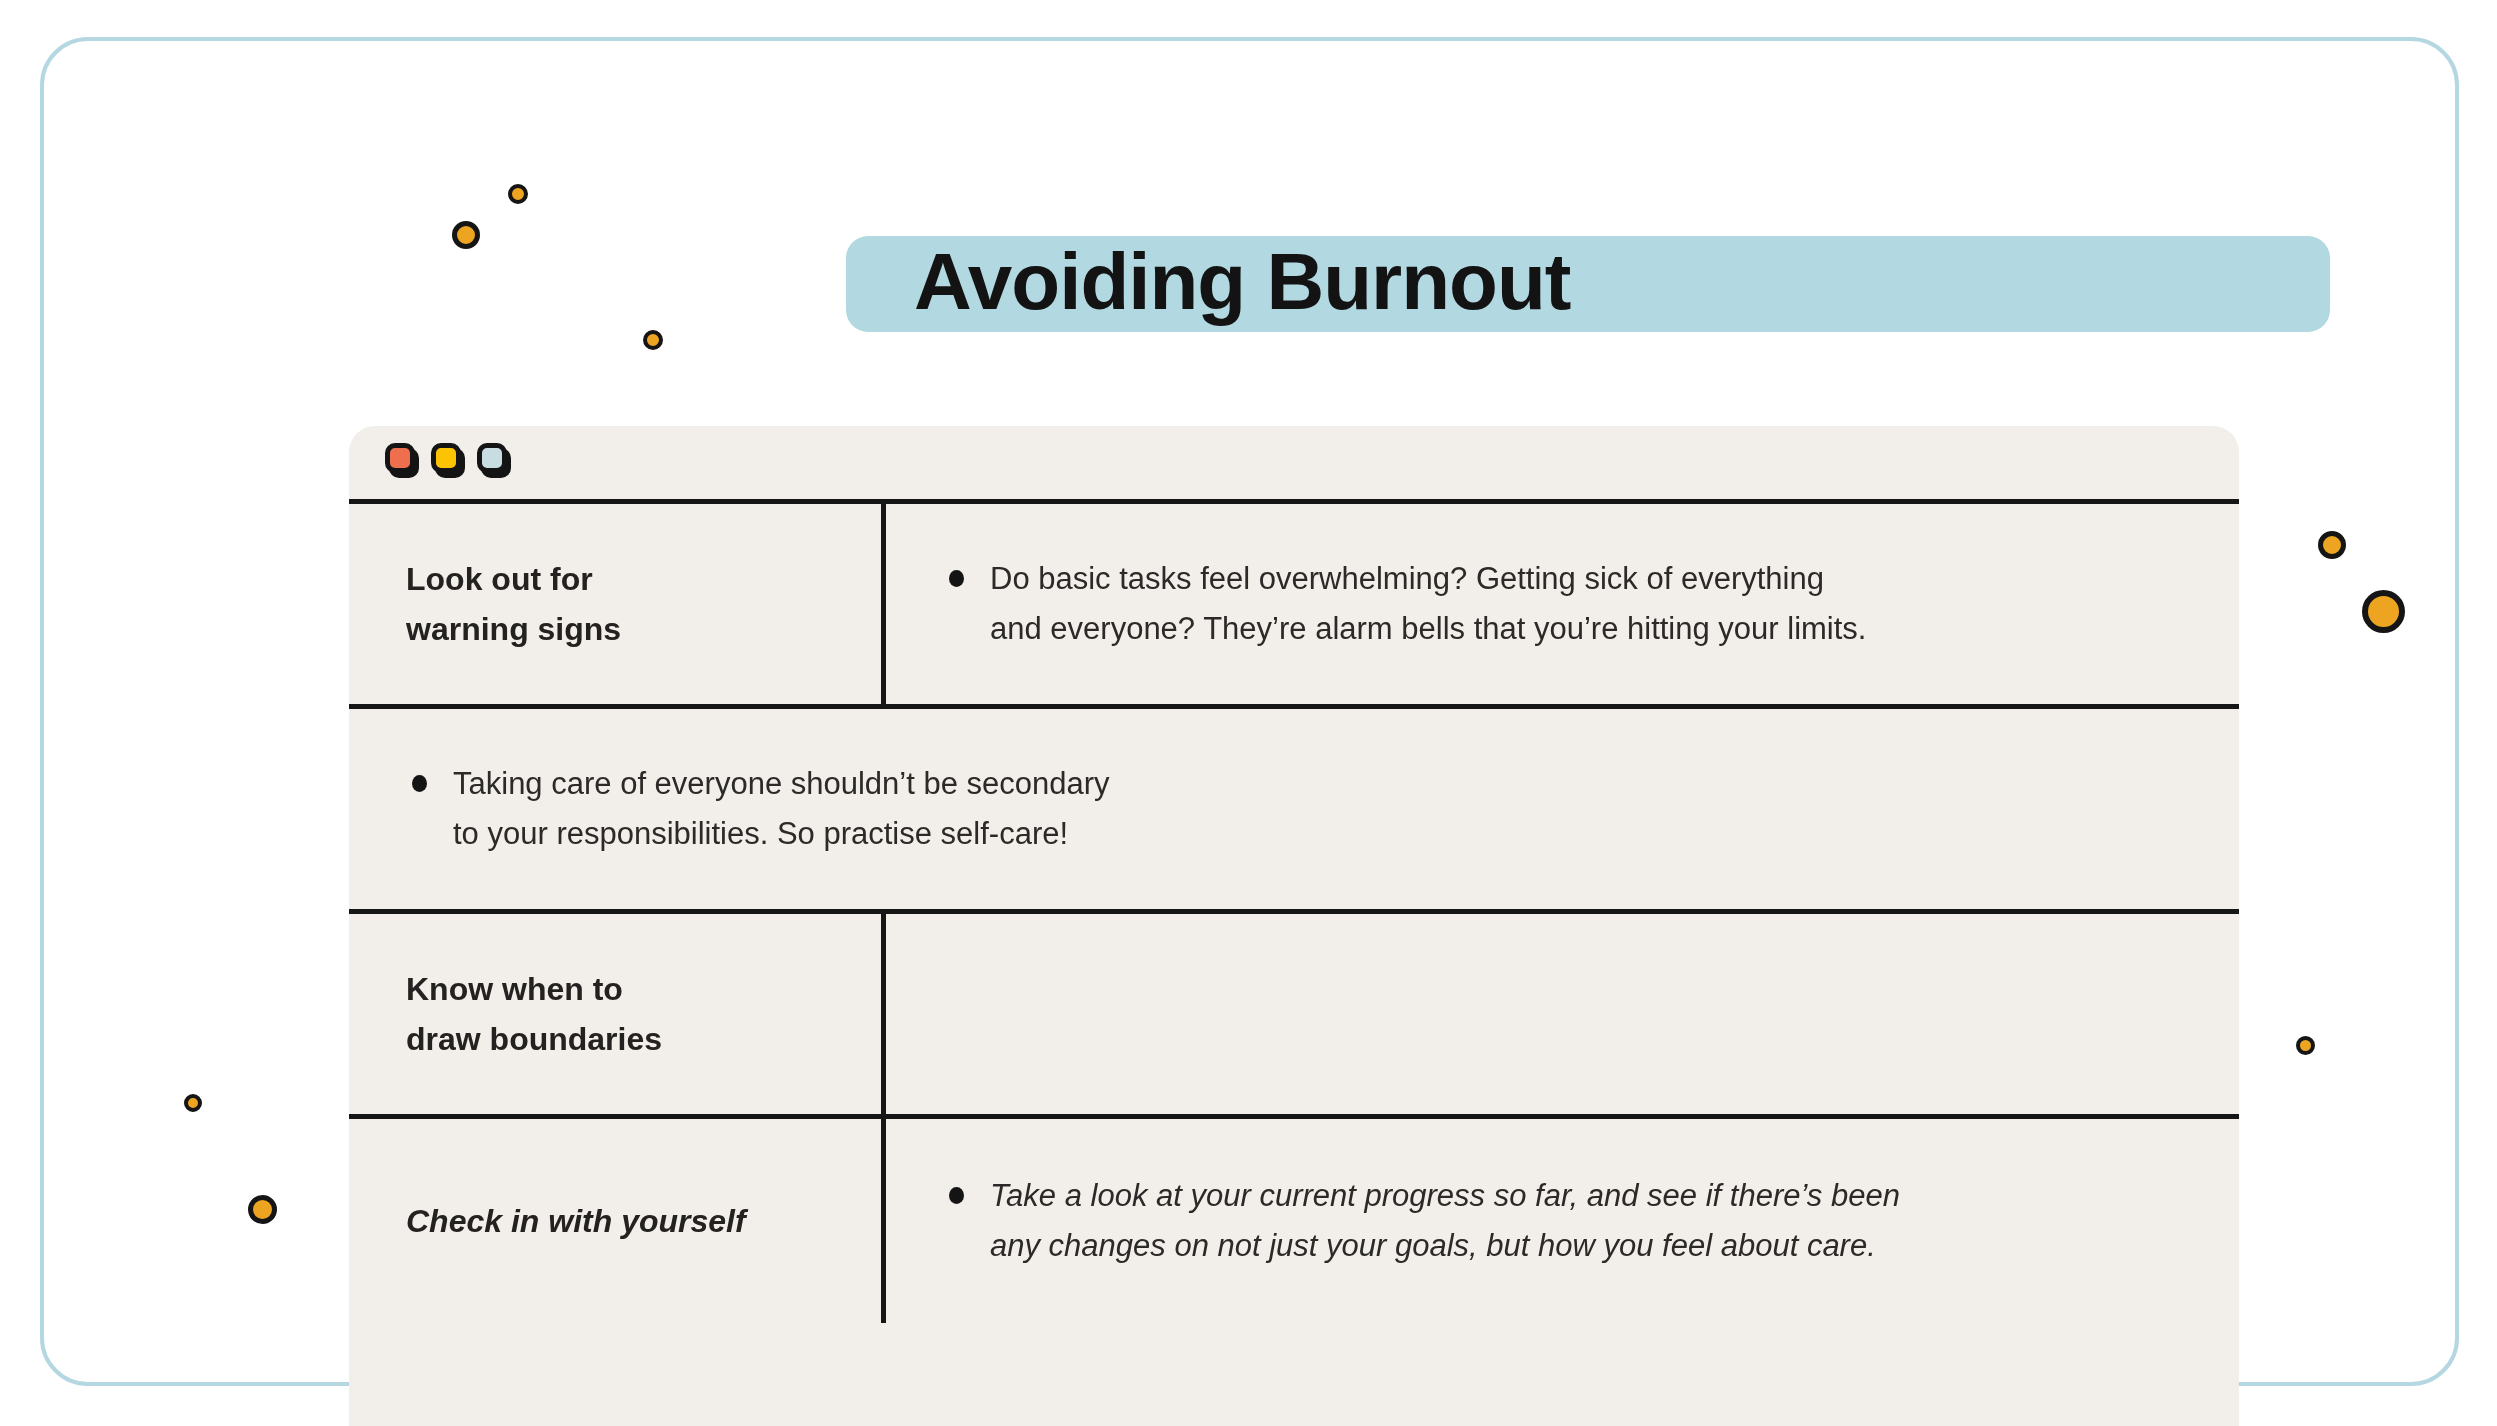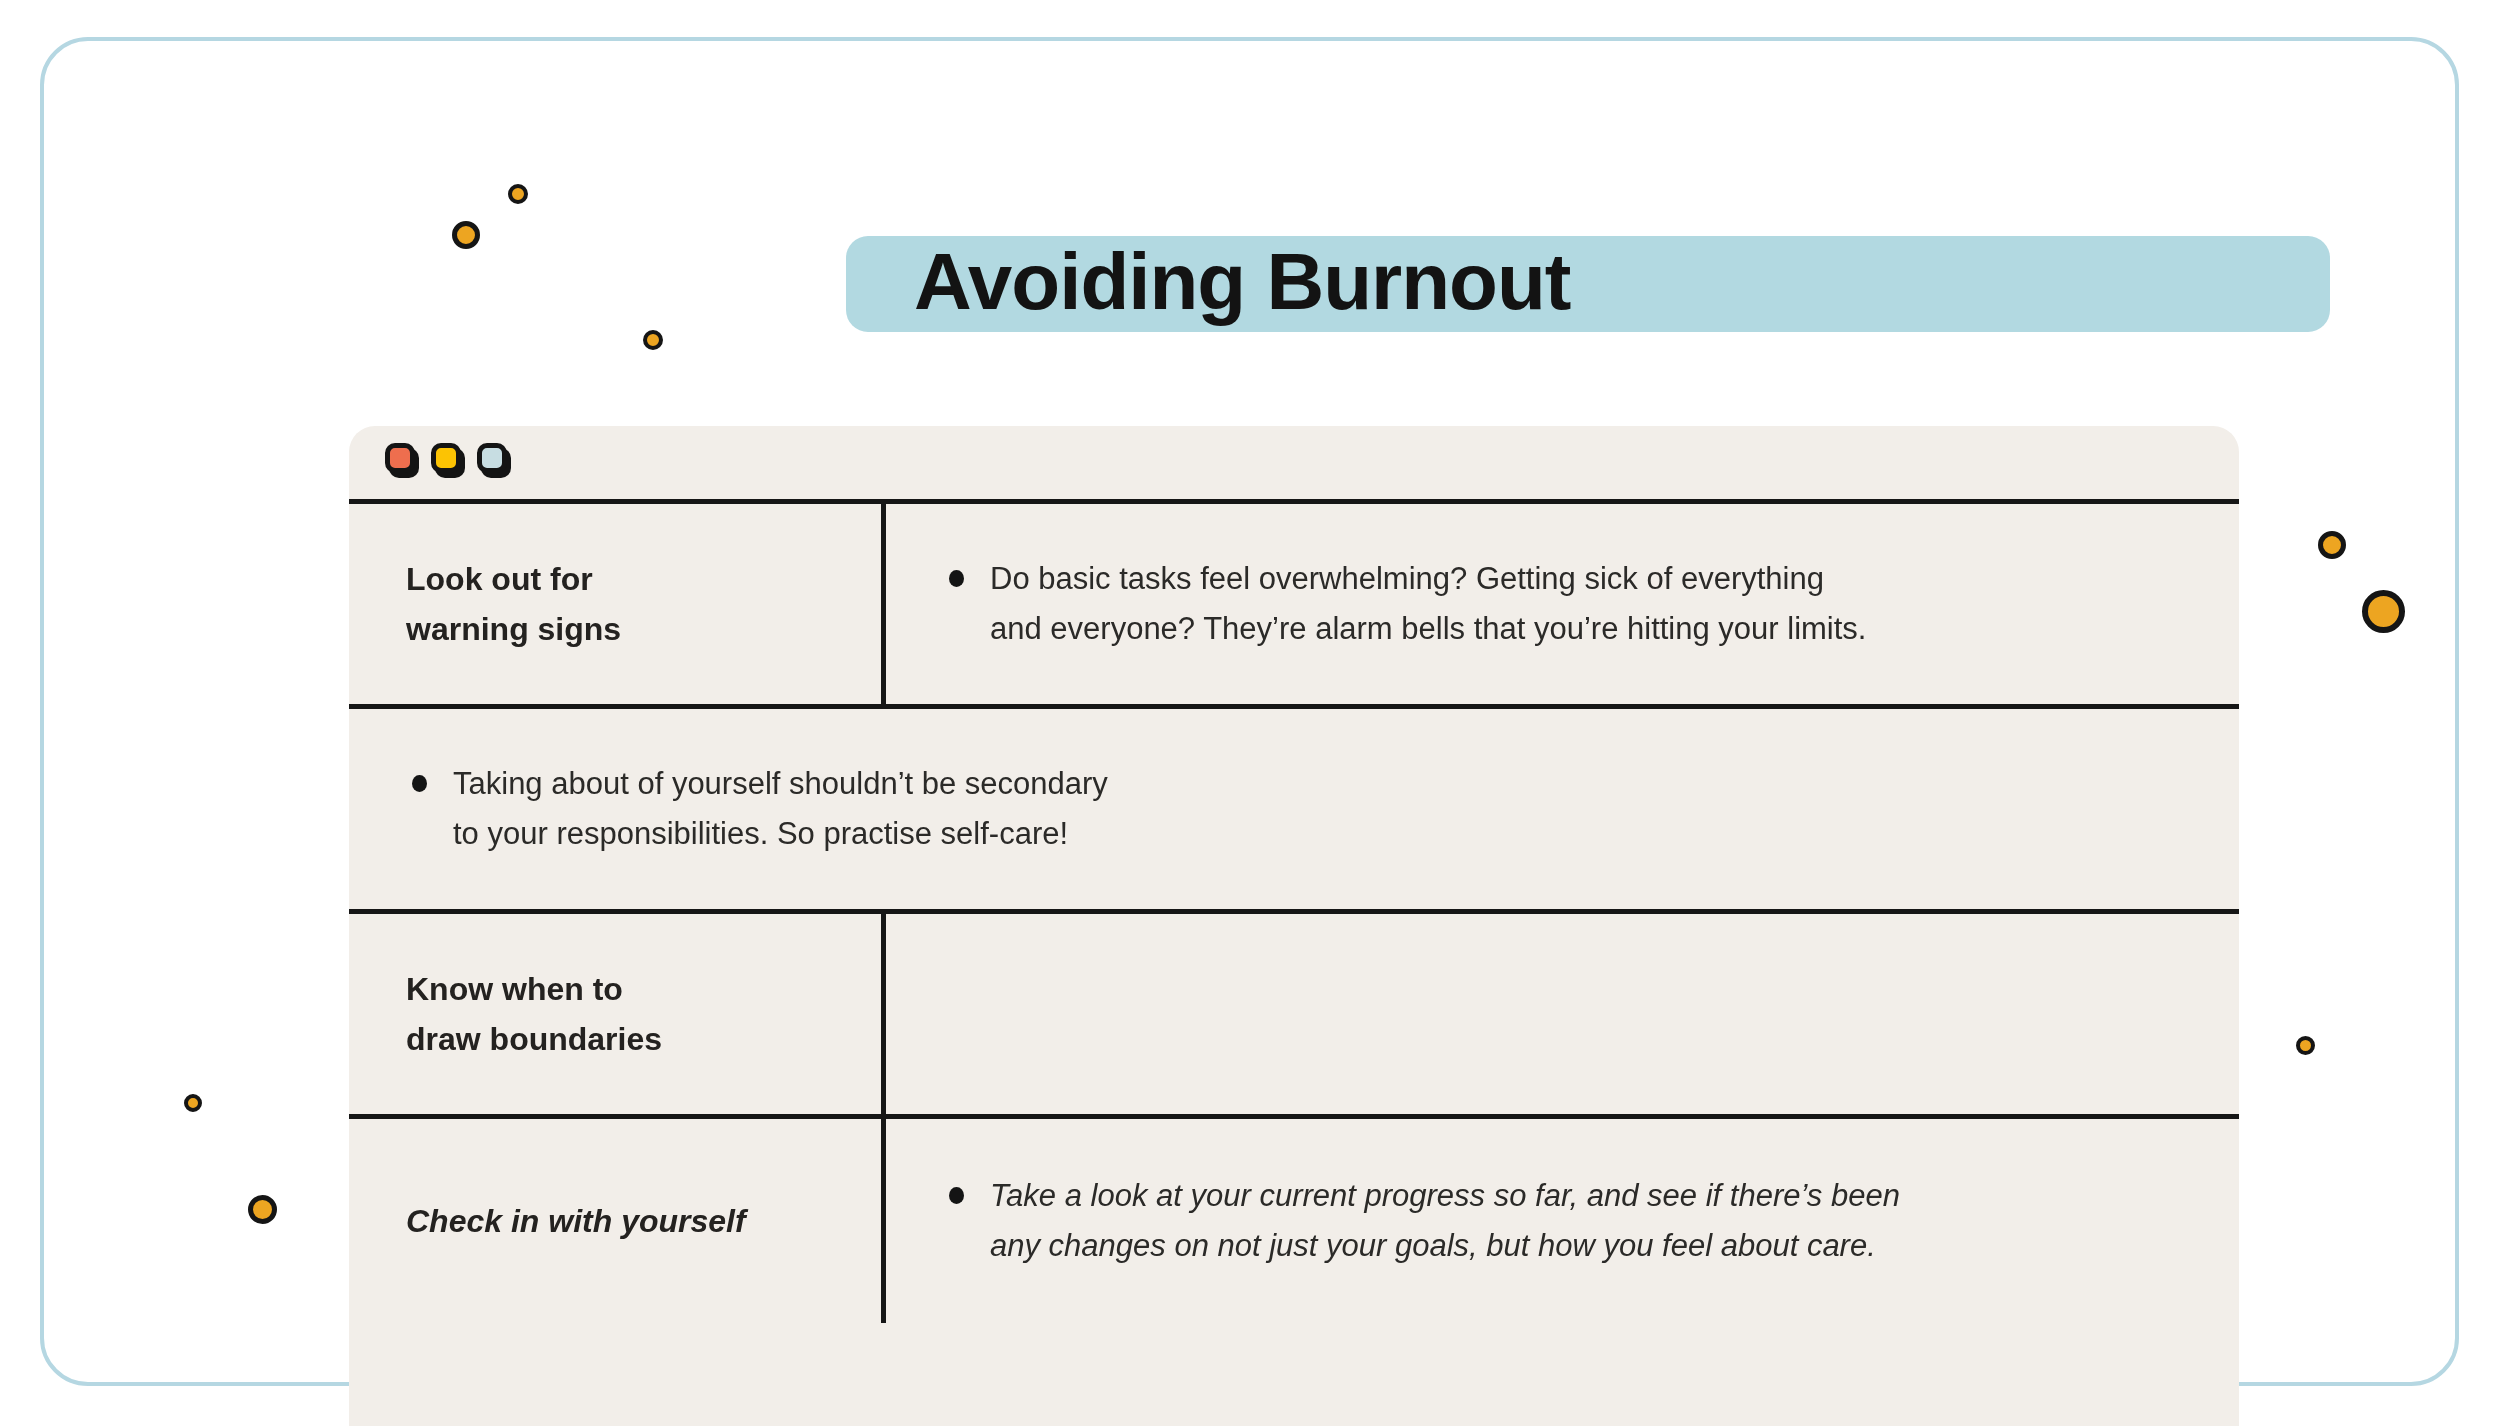--- a/index.html
+++ b/index.html
@@ -158,21 +158,21 @@
             <div class="row-text">Do basic tasks feel overwhelming? Getting sick of everything
 and everyone? They’re alarm bells that you’re hitting your limits.</div>
           </div>
         </div>
       </div>
 
       <div class="trow">
         <div class="cell-right">
           <div class="entry">
             <div class="bullet"></div>
-            <div class="row-text">Taking about of yourself shouldn’t be secondary
+            <div class="row-text">Taking care of everyone shouldn’t be secondary
 to your responsibilities. So practise self-care!</div>
           </div>
         </div>
       </div>
 
       <div class="trow">
         <div class="cell-left">
           <div class="row-label">Know when to
 draw boundaries</div>
         </div>

